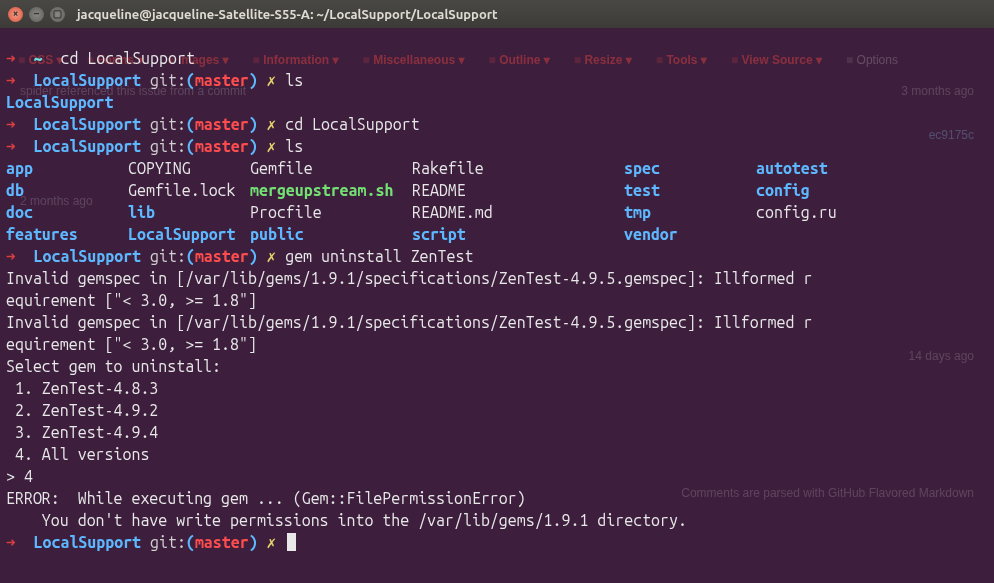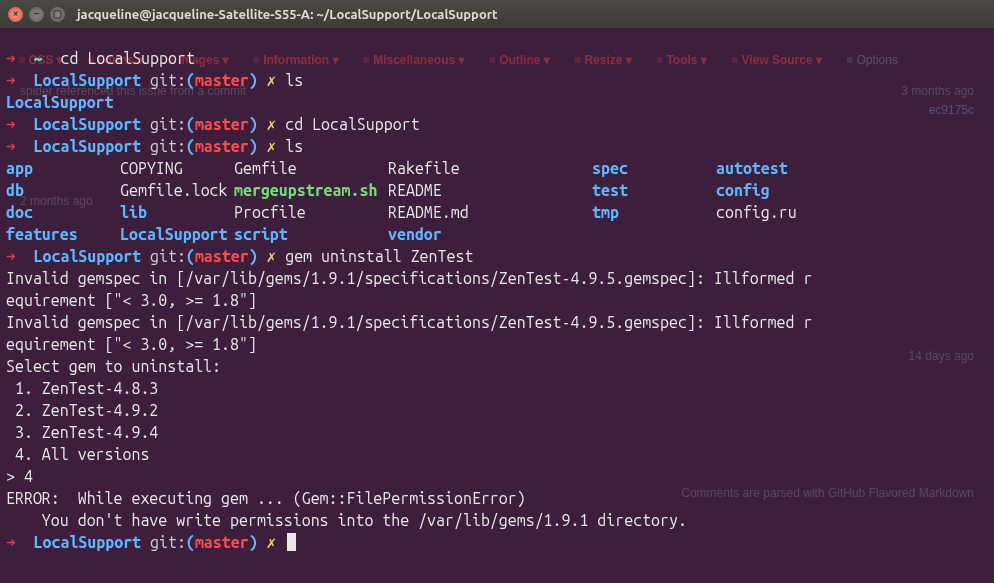--- a/index.html
+++ b/index.html
@@ -70,21 +70,21 @@
     .branch { color: #ff4d4d; font-weight: bold; }
     .paren { color: #5db8ff; font-weight: bold; }
     .x { color: #e8d36a; font-weight: bold; }
     .cmd { color: #e8e8e8; }
     .dir { color: #5db8ff; font-weight: bold; }
     .exec { color: #72e072; font-weight: bold; }
     .plain { color: #e8e8e8; }
     .grid {
       display: grid;
       grid-template-columns: 110px 110px 150px 200px 120px auto;
-      column-gap: 4px;
+      column-gap: 12px;
     }
     .grid span { white-space: pre; }
     .cursor {
       display: inline-block;
       width: 9px; height: 18px;
       background: #e8e8e8;
       vertical-align: text-bottom;
       margin-left: 2px;
     }
     .faint-bg {
@@ -120,21 +120,21 @@
   <span class="arrow">Resize</span>
   <span class="arrow">Tools</span>
   <span class="arrow">View Source</span>
   <span>Options</span>
 </div>
 
 <div class="faint-bg" style="top:80px; display:flex; justify-content:space-between;gap:36px;">
   <span>spider referenced this issue from a commit</span>
   <span>3 months ago</span>
 </div>
-<div class="faint-bg" style="top:99px; text-align:right; color:#7aa7d4;">
+<div class="faint-bg" style="top:124px; text-align:right; color:#7aa7d4;">
   <span>ec9175c</span>
 </div>
 <div class="faint-bg" style="top:190px; text-align:left;">
   <span>2 months ago</span>
 </div>
 <div class="faint-bg" style="top:345px; text-align:right;">
   <span>14 days ago</span>
 </div>
 <div class="faint-bg" style="top:482px; text-align:right;">
   <span>Comments are parsed with GitHub Flavored Markdown</span>
@@ -169,20 +169,21 @@
     <span class="dir">config</span>
     <span class="dir">doc</span>
     <span class="dir">lib</span>
     <span class="plain">Procfile</span>
     <span class="plain">README.md</span>
     <span class="dir">tmp</span>
 
     <span class="plain">config.ru</span>
     <span class="dir">features</span>
     <span class="dir">LocalSupport</span>
+    <span class="dir">public</span>
     <span class="dir">script</span>
     <span class="dir">vendor</span>
   </div>
 
   <div class="line"><span class="arrow">➜</span>  <span class="repo">LocalSupport</span> <span class="git">git:</span><span class="paren">(</span><span class="branch">master</span><span class="paren">)</span> <span class="x">✗</span> <span class="cmd">gem uninstall ZenTest</span></div>
 
   <div class="line plain">Invalid gemspec in [/var/lib/gems/1.9.1/specifications/ZenTest-4.9.5.gemspec]: Illformed r</div>
   <div class="line plain">equirement ["&lt; 3.0, &gt;= 1.8"]</div>
   <div class="line plain">Invalid gemspec in [/var/lib/gems/1.9.1/specifications/ZenTest-4.9.5.gemspec]: Illformed r</div>
   <div class="line plain">equirement ["&lt; 3.0, &gt;= 1.8"]</div>

